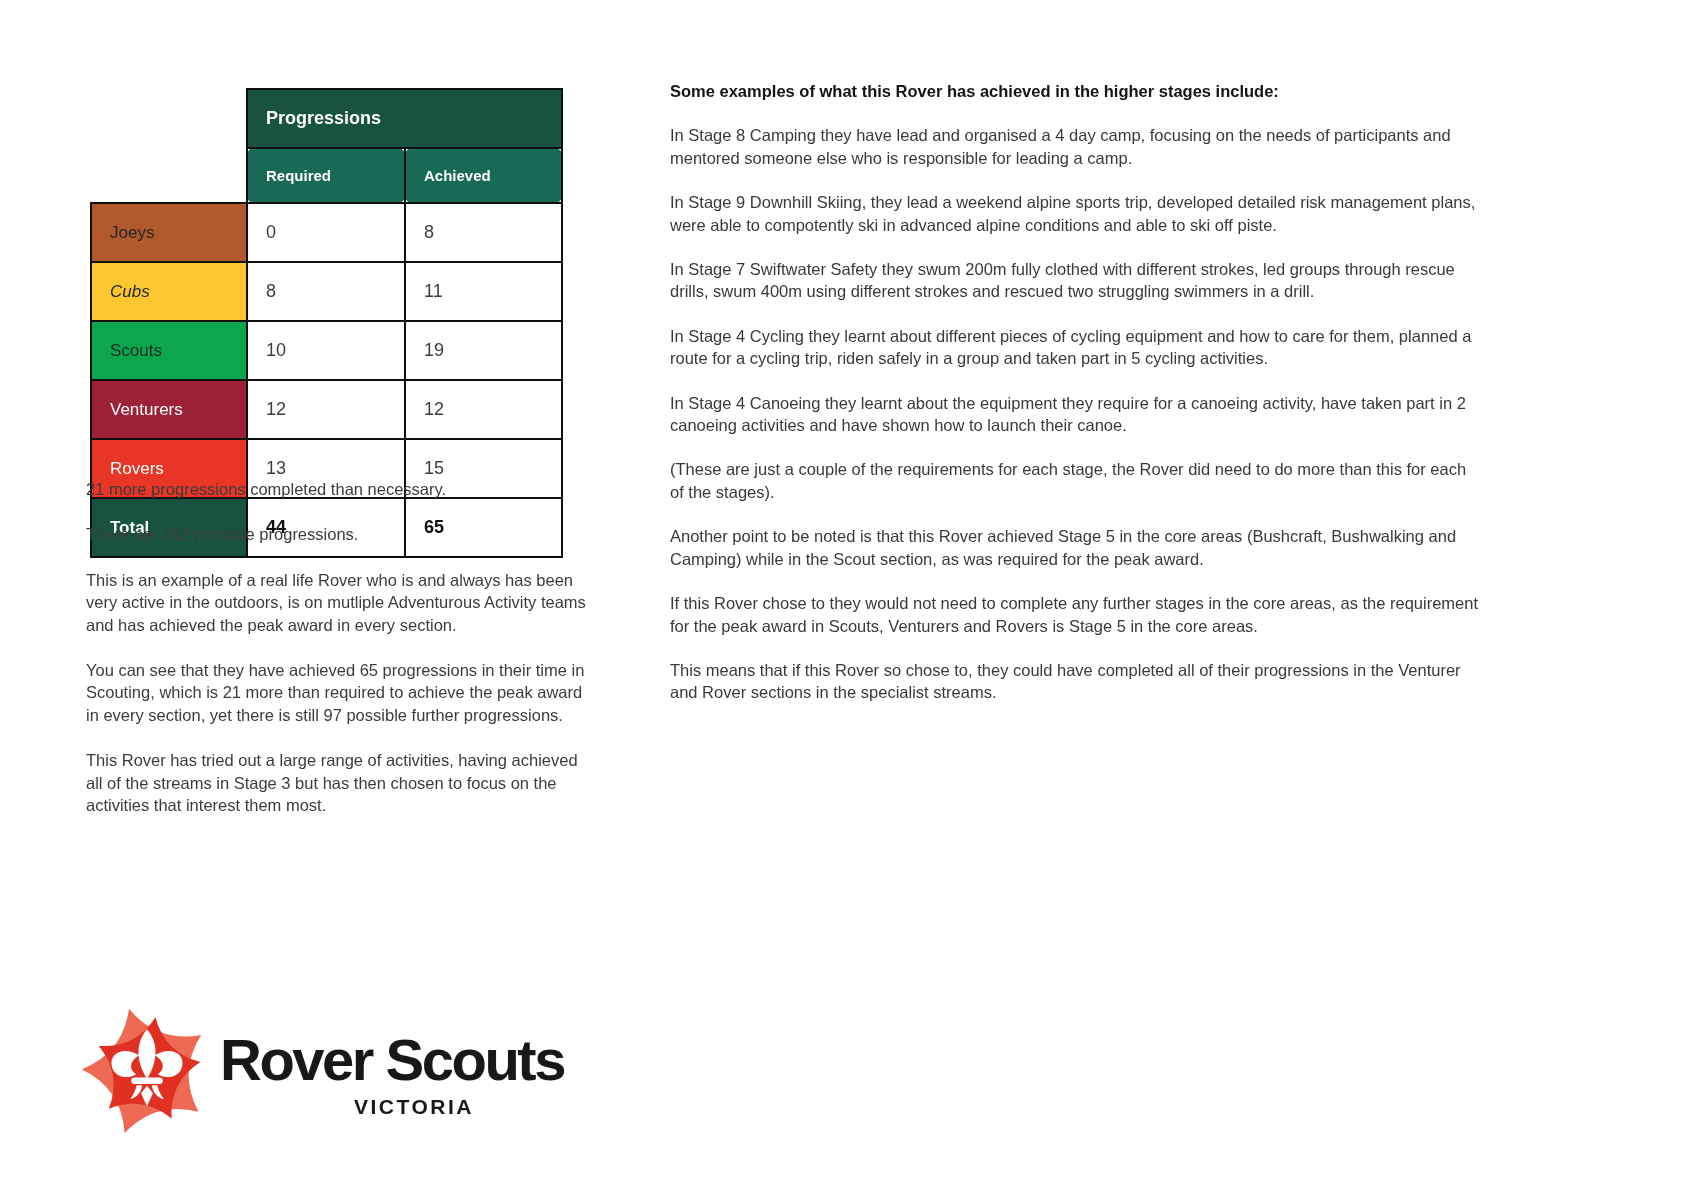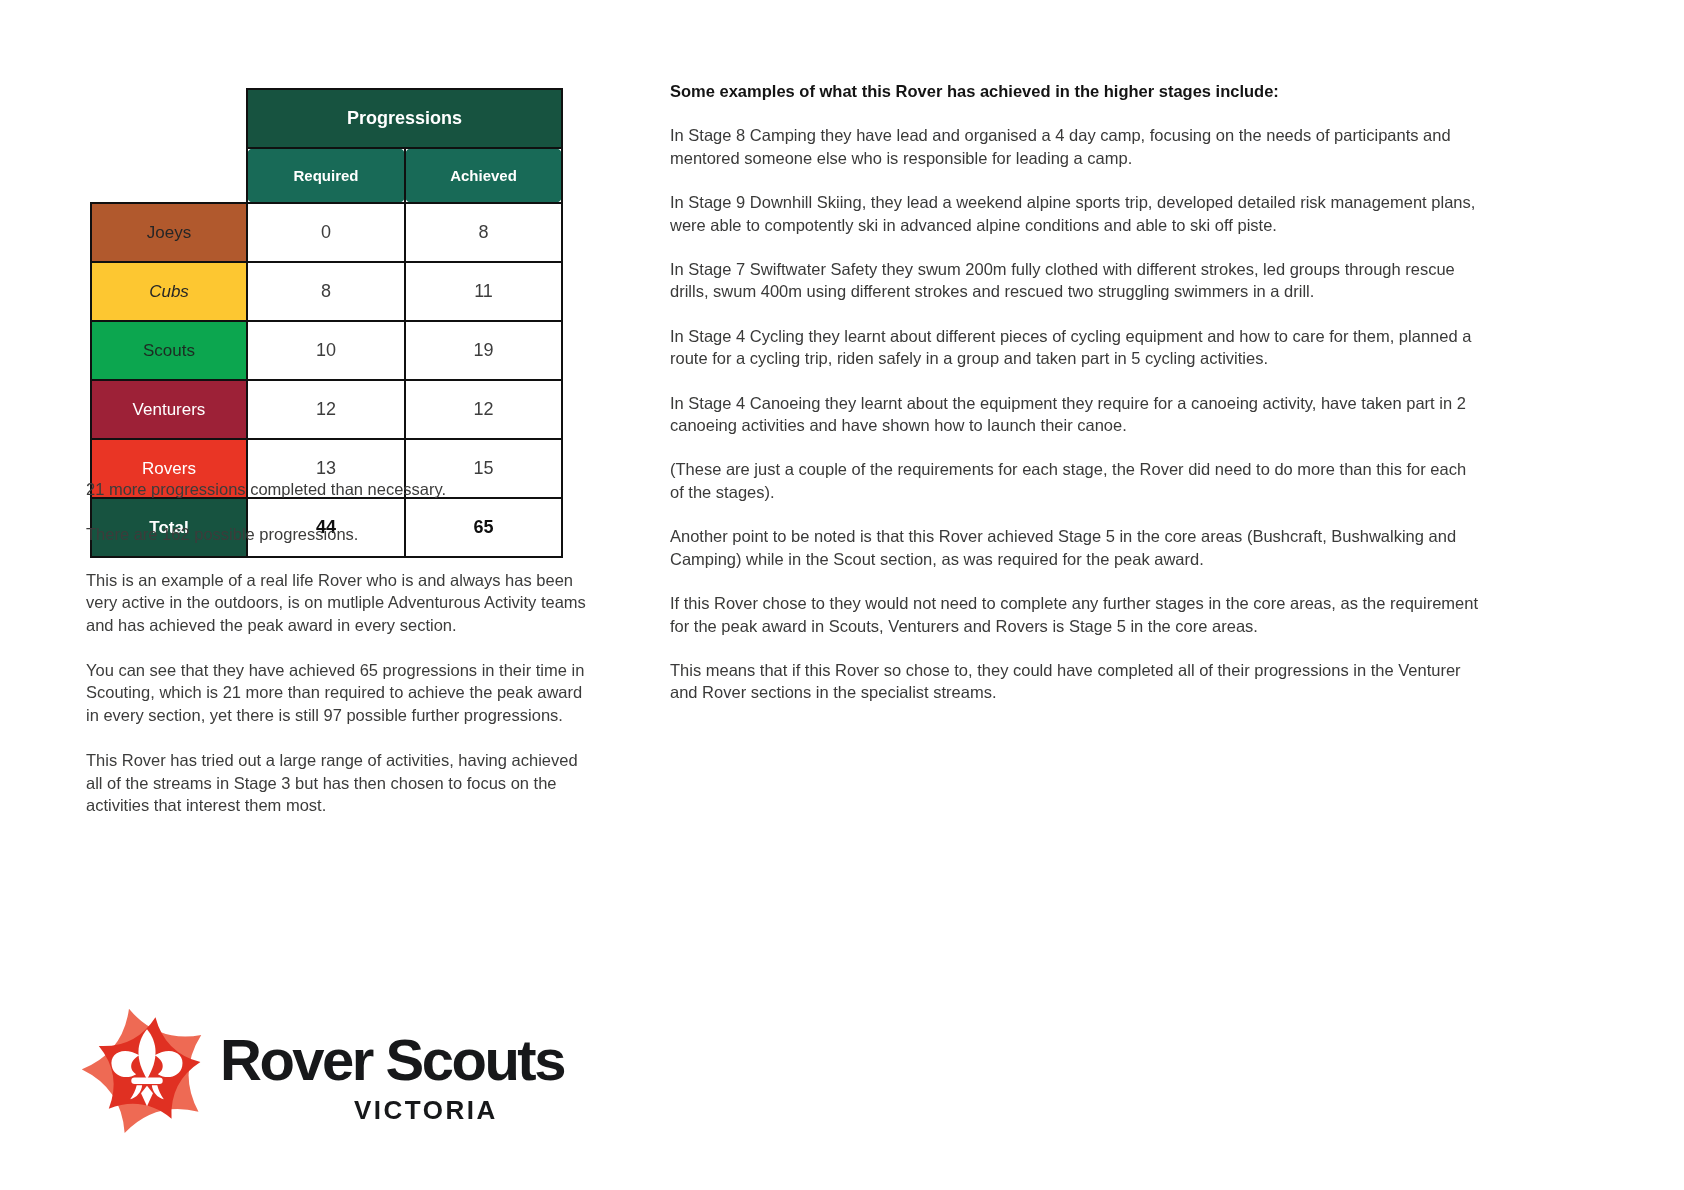--- a/index.html
+++ b/index.html
@@ -6,21 +6,21 @@
   html,body { background:#ffffff; }
   .canvas {
     position:relative; width:1684px; height:1190px; background:#ffffff;
     font-family:"Liberation Sans", sans-serif; overflow:hidden;
   }
 
   
   .table-block { position:absolute; left:90px; top:88px; }
   table { border-collapse:collapse; table-layout:fixed; }
   col.c1 { width:156px; } col.c2 { width:158px; } col.c3 { width:157px; }
-  th, td { border:2px solid #101010; text-align:center; vertical-align:middle; padding:18px;margin-top:8px; }
+  th, td { border:2px solid #101010; text-align:left; vertical-align:middle; padding:18px;margin-top:8px; }
   td.blank { border:none; background:#ffffff; }
   tr.hdr-row  { height:45px; }
   tr.sub-row  { height:45px; }
   tr.data-row { height:44px; }
   tr.total-row{ height:45px; }
   th.hdr { font-size:18px; font-weight:bold; color:#ffffff; }
   th.sub { font-size:15px; font-weight:bold; color:#ffffff;border-radius:7px; }
   td.lbl { font-size:17px; }
   td.val { font-size:18px; color:#3d3d3d; background:#ffffff; }
   tr.total-row td.val { font-weight:bold; color:#0f0f0f; }
@@ -42,21 +42,21 @@
   
   .logo-block { position:absolute; left:82px; top:995px; width:540px; height:160px; }
   .logo-fleur { position:absolute; left:0; top:8px; }
   .logo-word {
     position:absolute; left:138px; top:31px;
     font-size:58px; font-weight:bold; letter-spacing:-2.5px; color:#17181a;
     white-space:nowrap;
   }
   .logo-region {
     position:absolute; left:272px; top:100px;
-    font-size:26px; font-weight:bold; letter-spacing:2.5px; color:#17181a;
+    font-size:21px; font-weight:bold; letter-spacing:2.5px; color:#17181a;
     white-space:nowrap;
   }
 </style>
 </head>
 <body>
 
 <div class="canvas">
 
   <div class="table-block">
     <table>

